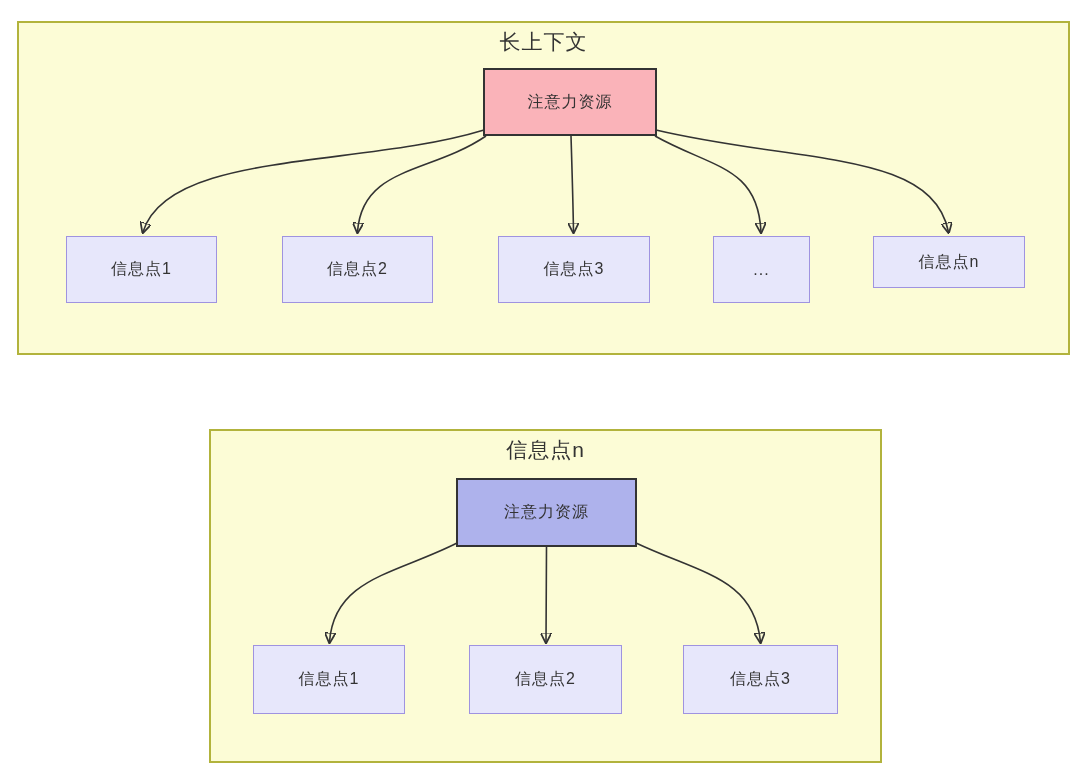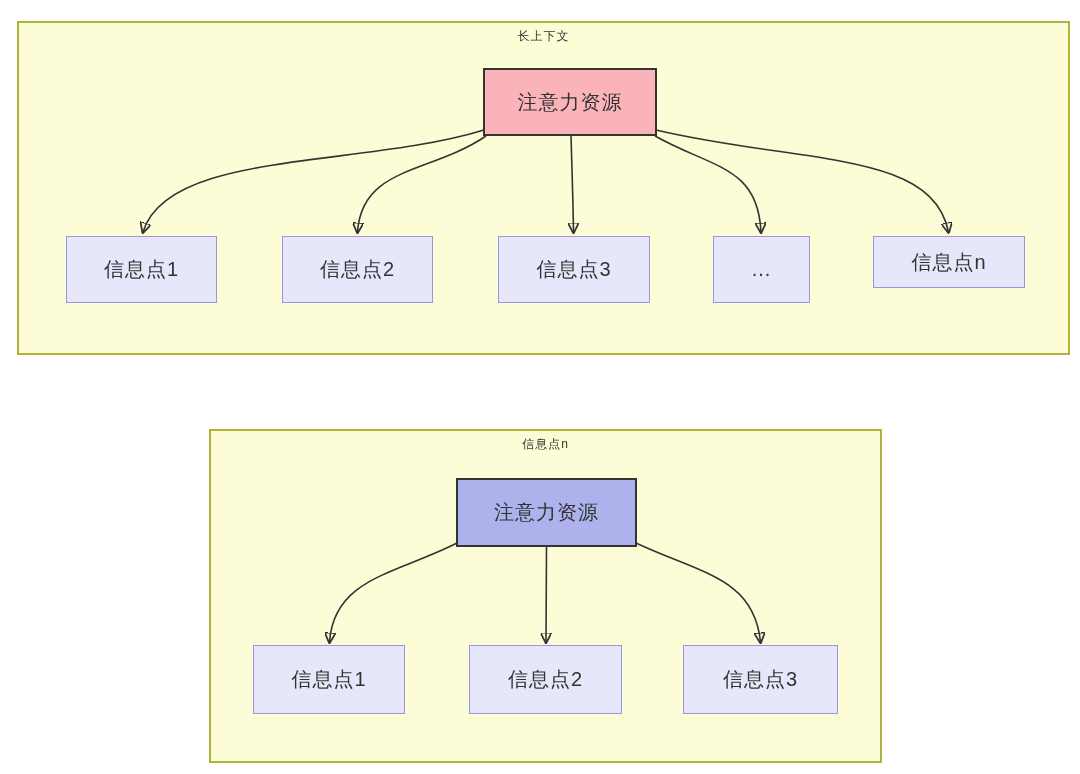--- a/index.html
+++ b/index.html
@@ -17,26 +17,26 @@
   body{font-family:"Liberation Sans","DejaVu Sans",sans-serif;color:var(--text-color);}
   .canvas{position:relative;width:1080px;height:774px;background:#ffffff;overflow:hidden;}
   .container{
     position:absolute;
     background:var(--container-fill);
     border:2px solid var(--container-border);
     box-sizing:border-box;
   }
   .container-title{
     position:absolute;top:5px;left:0;right:0;
-    text-align:center;font-size:12px;font-weight:400;
+    text-align:center;font-size:21px;font-weight:400;
     color:var(--text-color);letter-spacing:1px;
   }
   .node{
     position:absolute;display:flex;align-items:center;justify-content:center;
-    box-sizing:border-box;font-size:20px;letter-spacing:1px;color:var(--text-color);
+    box-sizing:border-box;font-size:16px;letter-spacing:1px;color:var(--text-color);
   }
   .attention{
     border:2px solid var(--attention-border);
   }
   .attention.pink{background:var(--attention-long-fill);}
   .attention.blue{background:var(--attention-short-fill);}
   .info{
     background:var(--info-fill);
     border:1.5px solid var(--info-border);
   }

